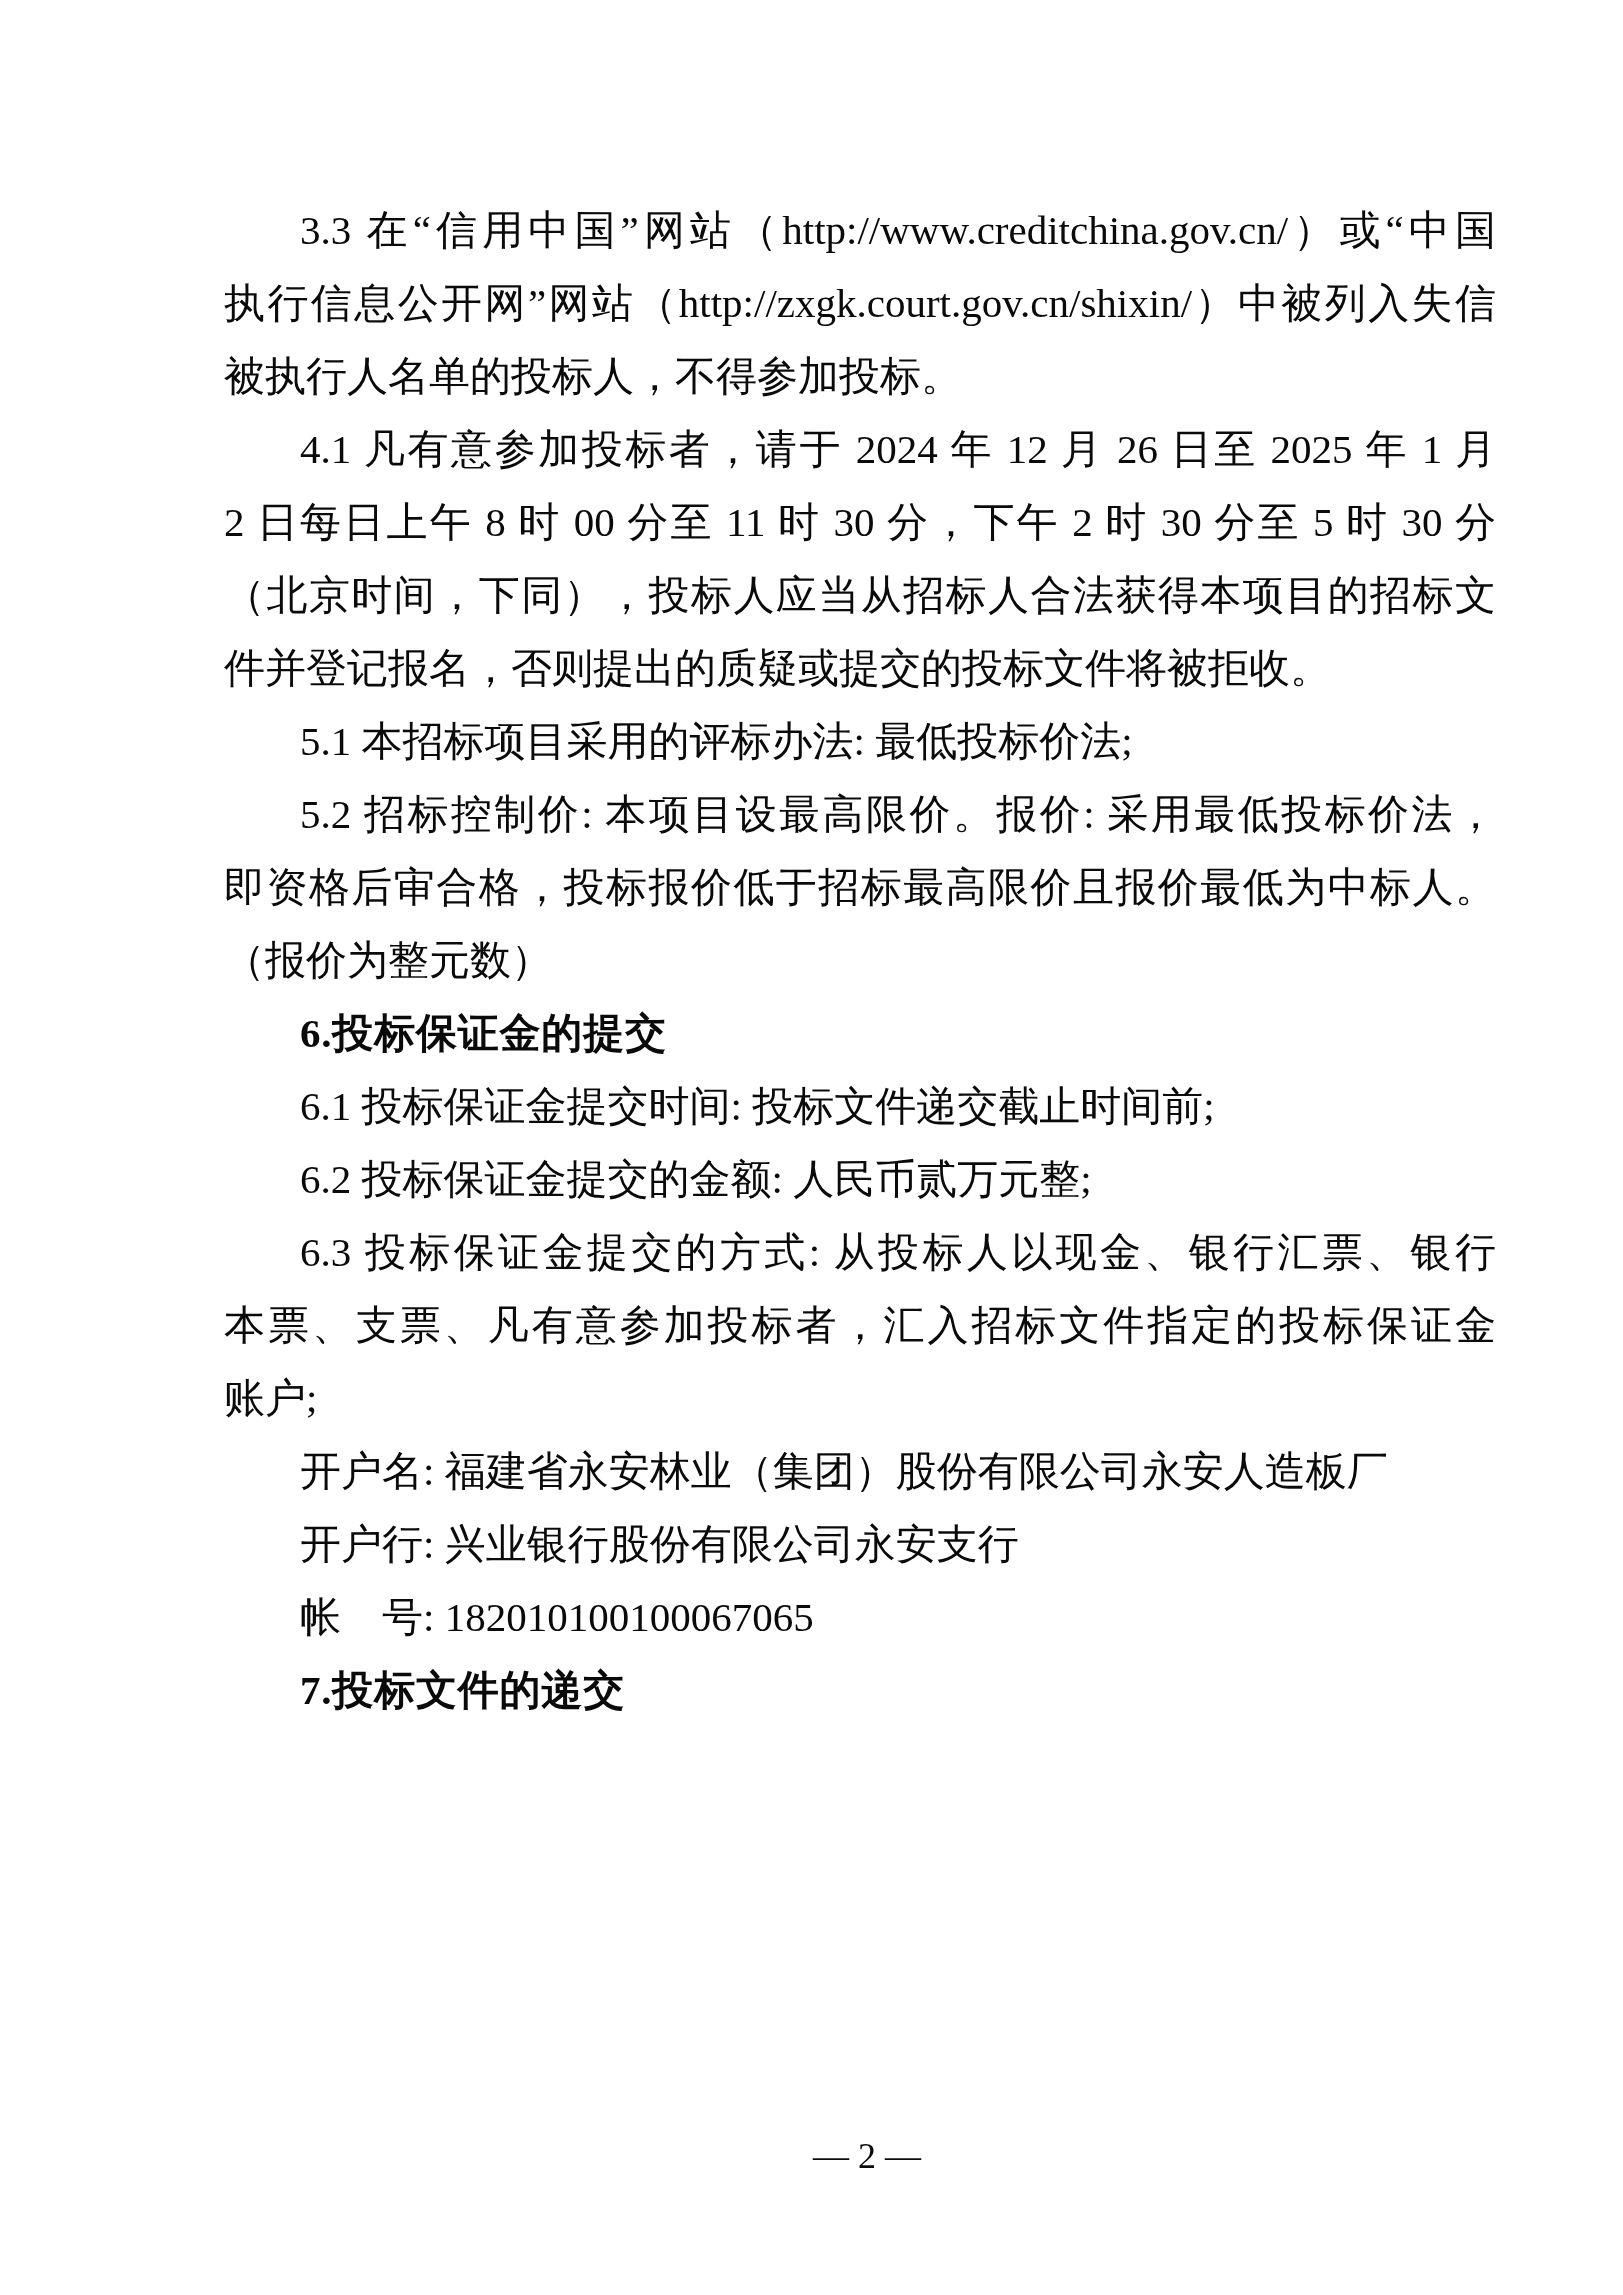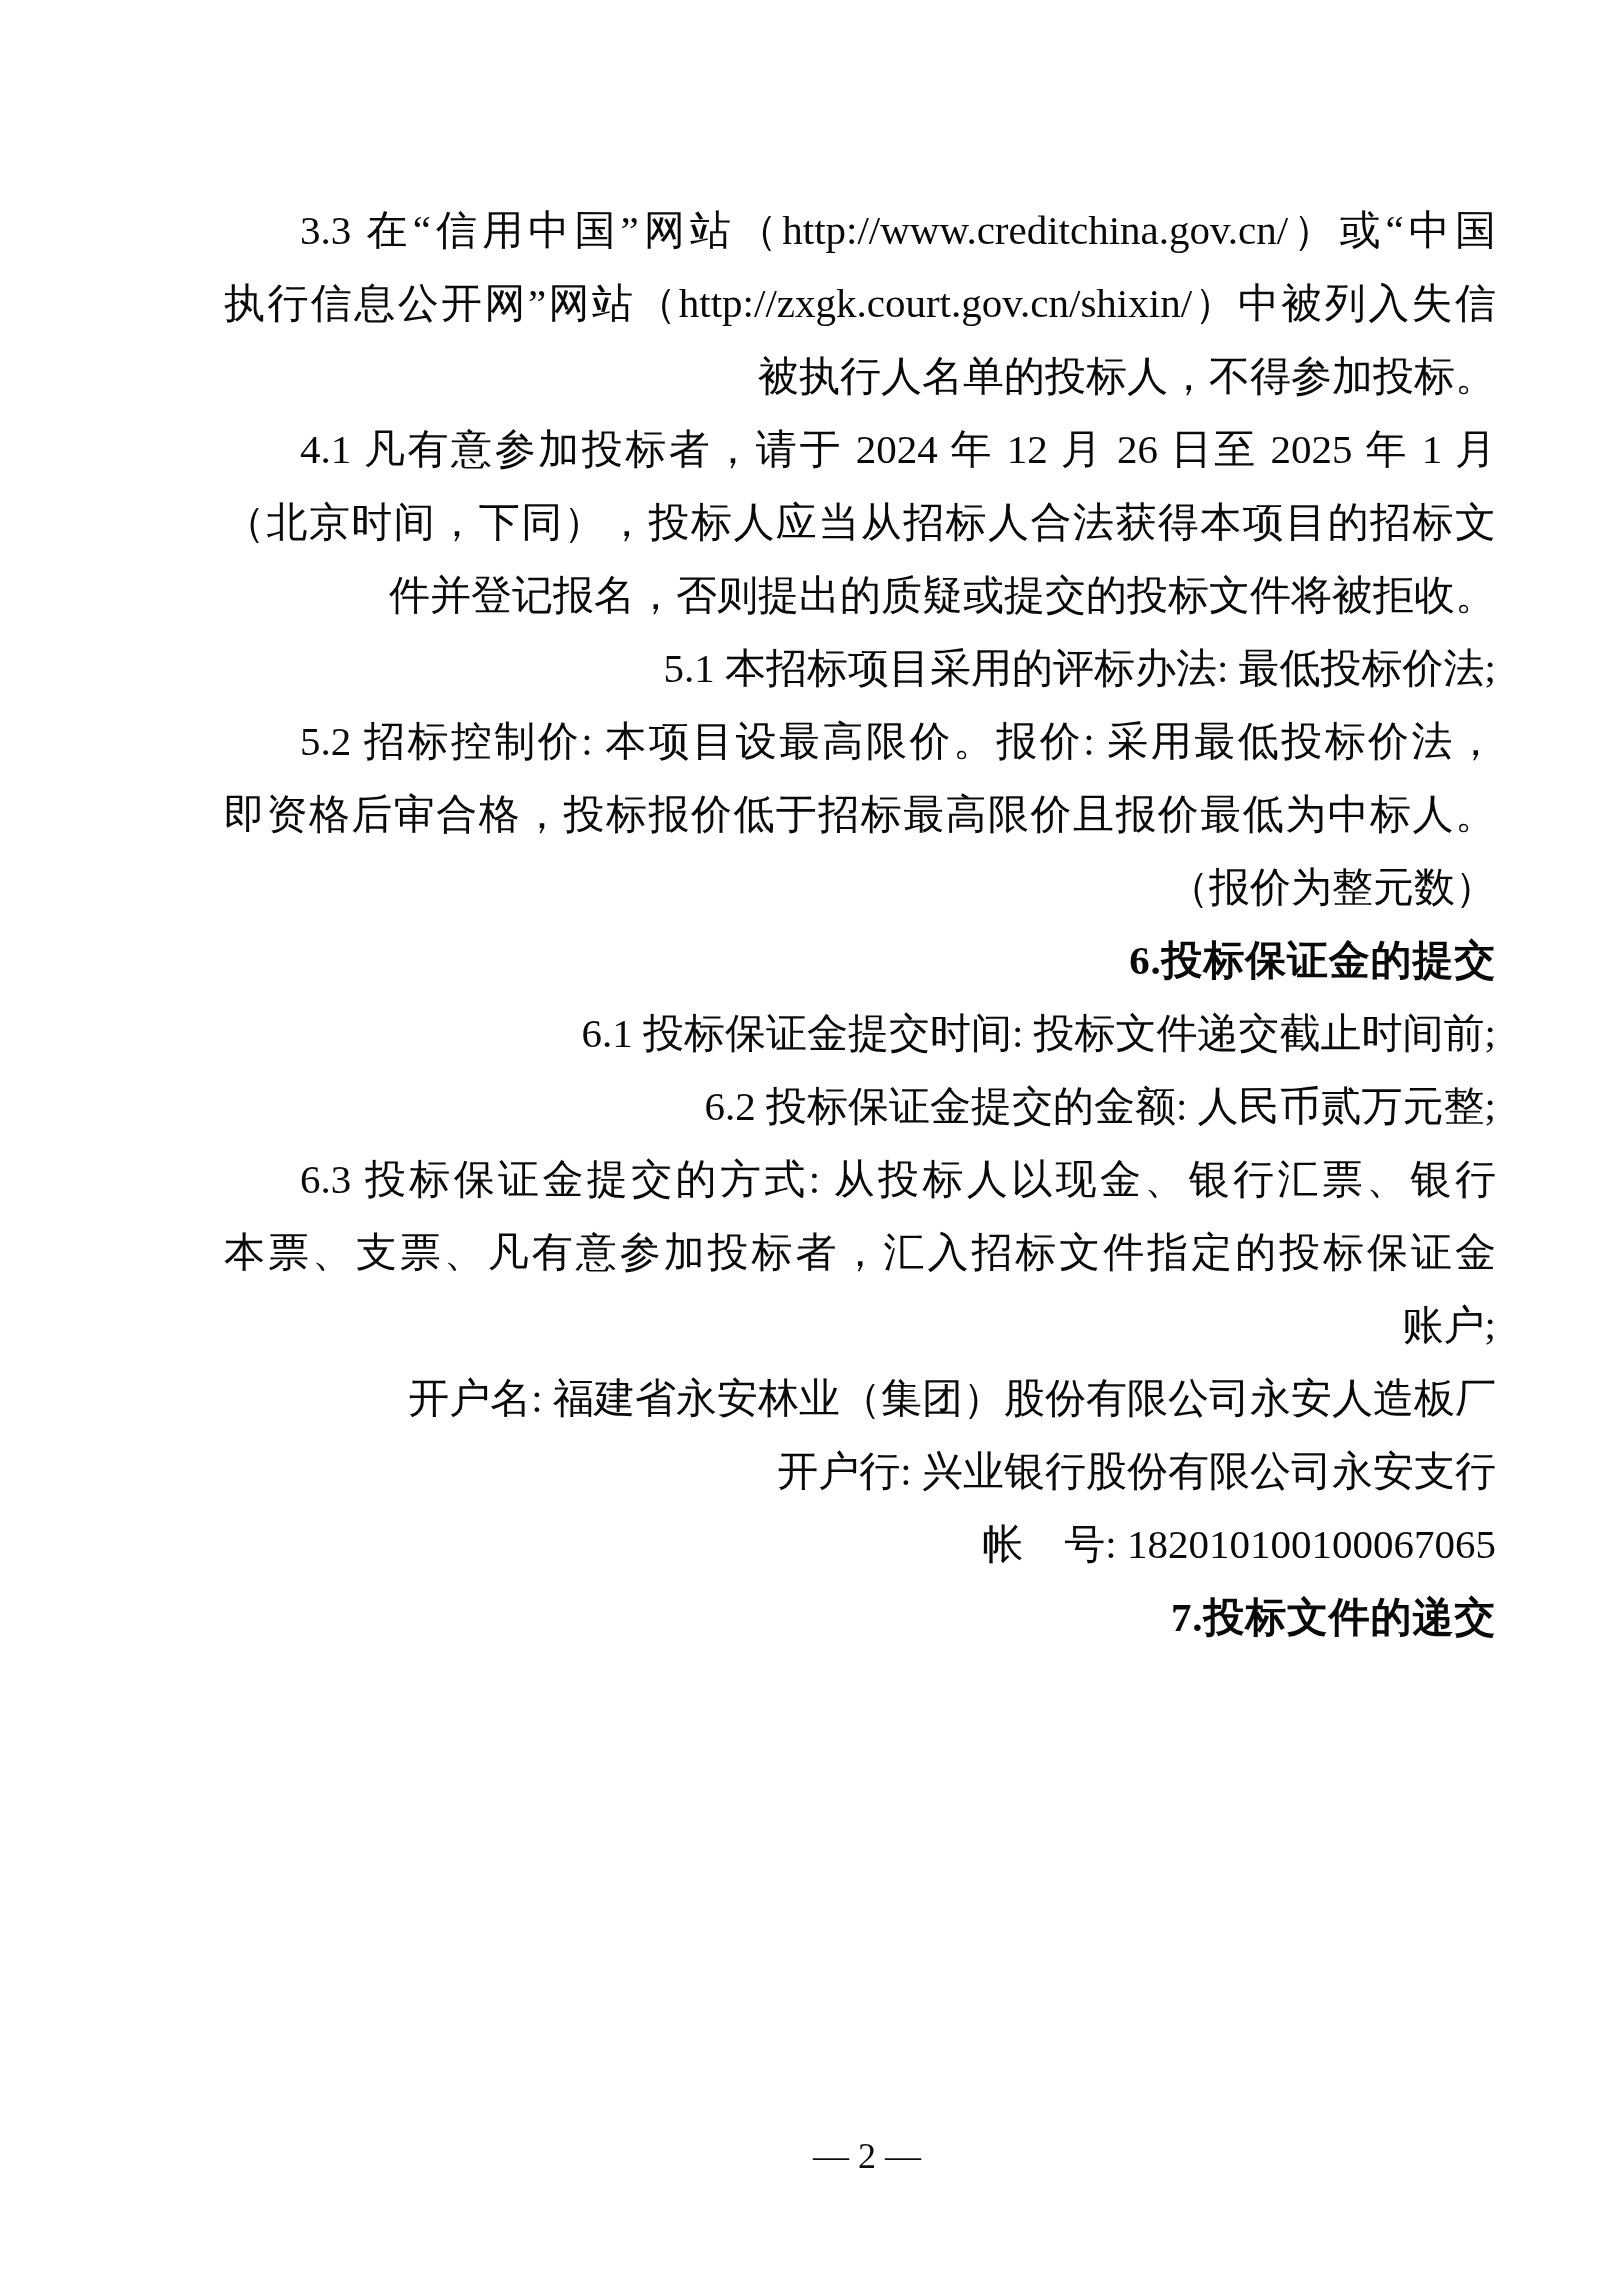--- a/index.html
+++ b/index.html
@@ -20,21 +20,21 @@
     position: absolute;
     left: 224px;
     top: 194px;
     width: 1272px;
   }
   .line {
     font-size: 41px;
     line-height: 73px;
     height: 73px;
     white-space: pre-wrap;
-    text-align: right;
+    text-align: left;
   }
   .line.indent {
     padding-left: 76px;
   }
   .line.justify {
     text-align: justify;
     text-align-last: justify;
     text-justify: inter-character;
   }
   .line.heading {
@@ -54,20 +54,21 @@
 </style>
 </head>
 <body>
 
 <div class="page">
   <div class="content">
     <div class="line indent justify">3.3 在“信用中国”网站（http://www.creditchina.gov.cn/）或“中国</div>
     <div class="line justify">执行信息公开网”网站（http://zxgk.court.gov.cn/shixin/）中被列入失信</div>
     <div class="line">被执行人名单的投标人，不得参加投标。</div>
     <div class="line indent justify">4.1 凡有意参加投标者，请于 2024 年 12 月 26 日至 2025 年 1 月</div>
+    <div class="line justify">2 日每日上午 8 时 00 分至 11 时 30 分，下午 2 时 30 分至 5 时 30 分</div>
     <div class="line justify">（北京时间，下同），投标人应当从招标人合法获得本项目的招标文</div>
     <div class="line">件并登记报名，否则提出的质疑或提交的投标文件将被拒收。</div>
     <div class="line indent">5.1 本招标项目采用的评标办法: 最低投标价法;</div>
     <div class="line indent justify">5.2 招标控制价: 本项目设最高限价。报价: 采用最低投标价法，</div>
     <div class="line justify">即资格后审合格，投标报价低于招标最高限价且报价最低为中标人。</div>
     <div class="line">（报价为整元数）</div>
     <div class="line heading">6.投标保证金的提交</div>
     <div class="line indent">6.1 投标保证金提交时间: 投标文件递交截止时间前;</div>
     <div class="line indent">6.2 投标保证金提交的金额: 人民币贰万元整;</div>
     <div class="line indent justify">6.3 投标保证金提交的方式: 从投标人以现金、银行汇票、银行</div>

